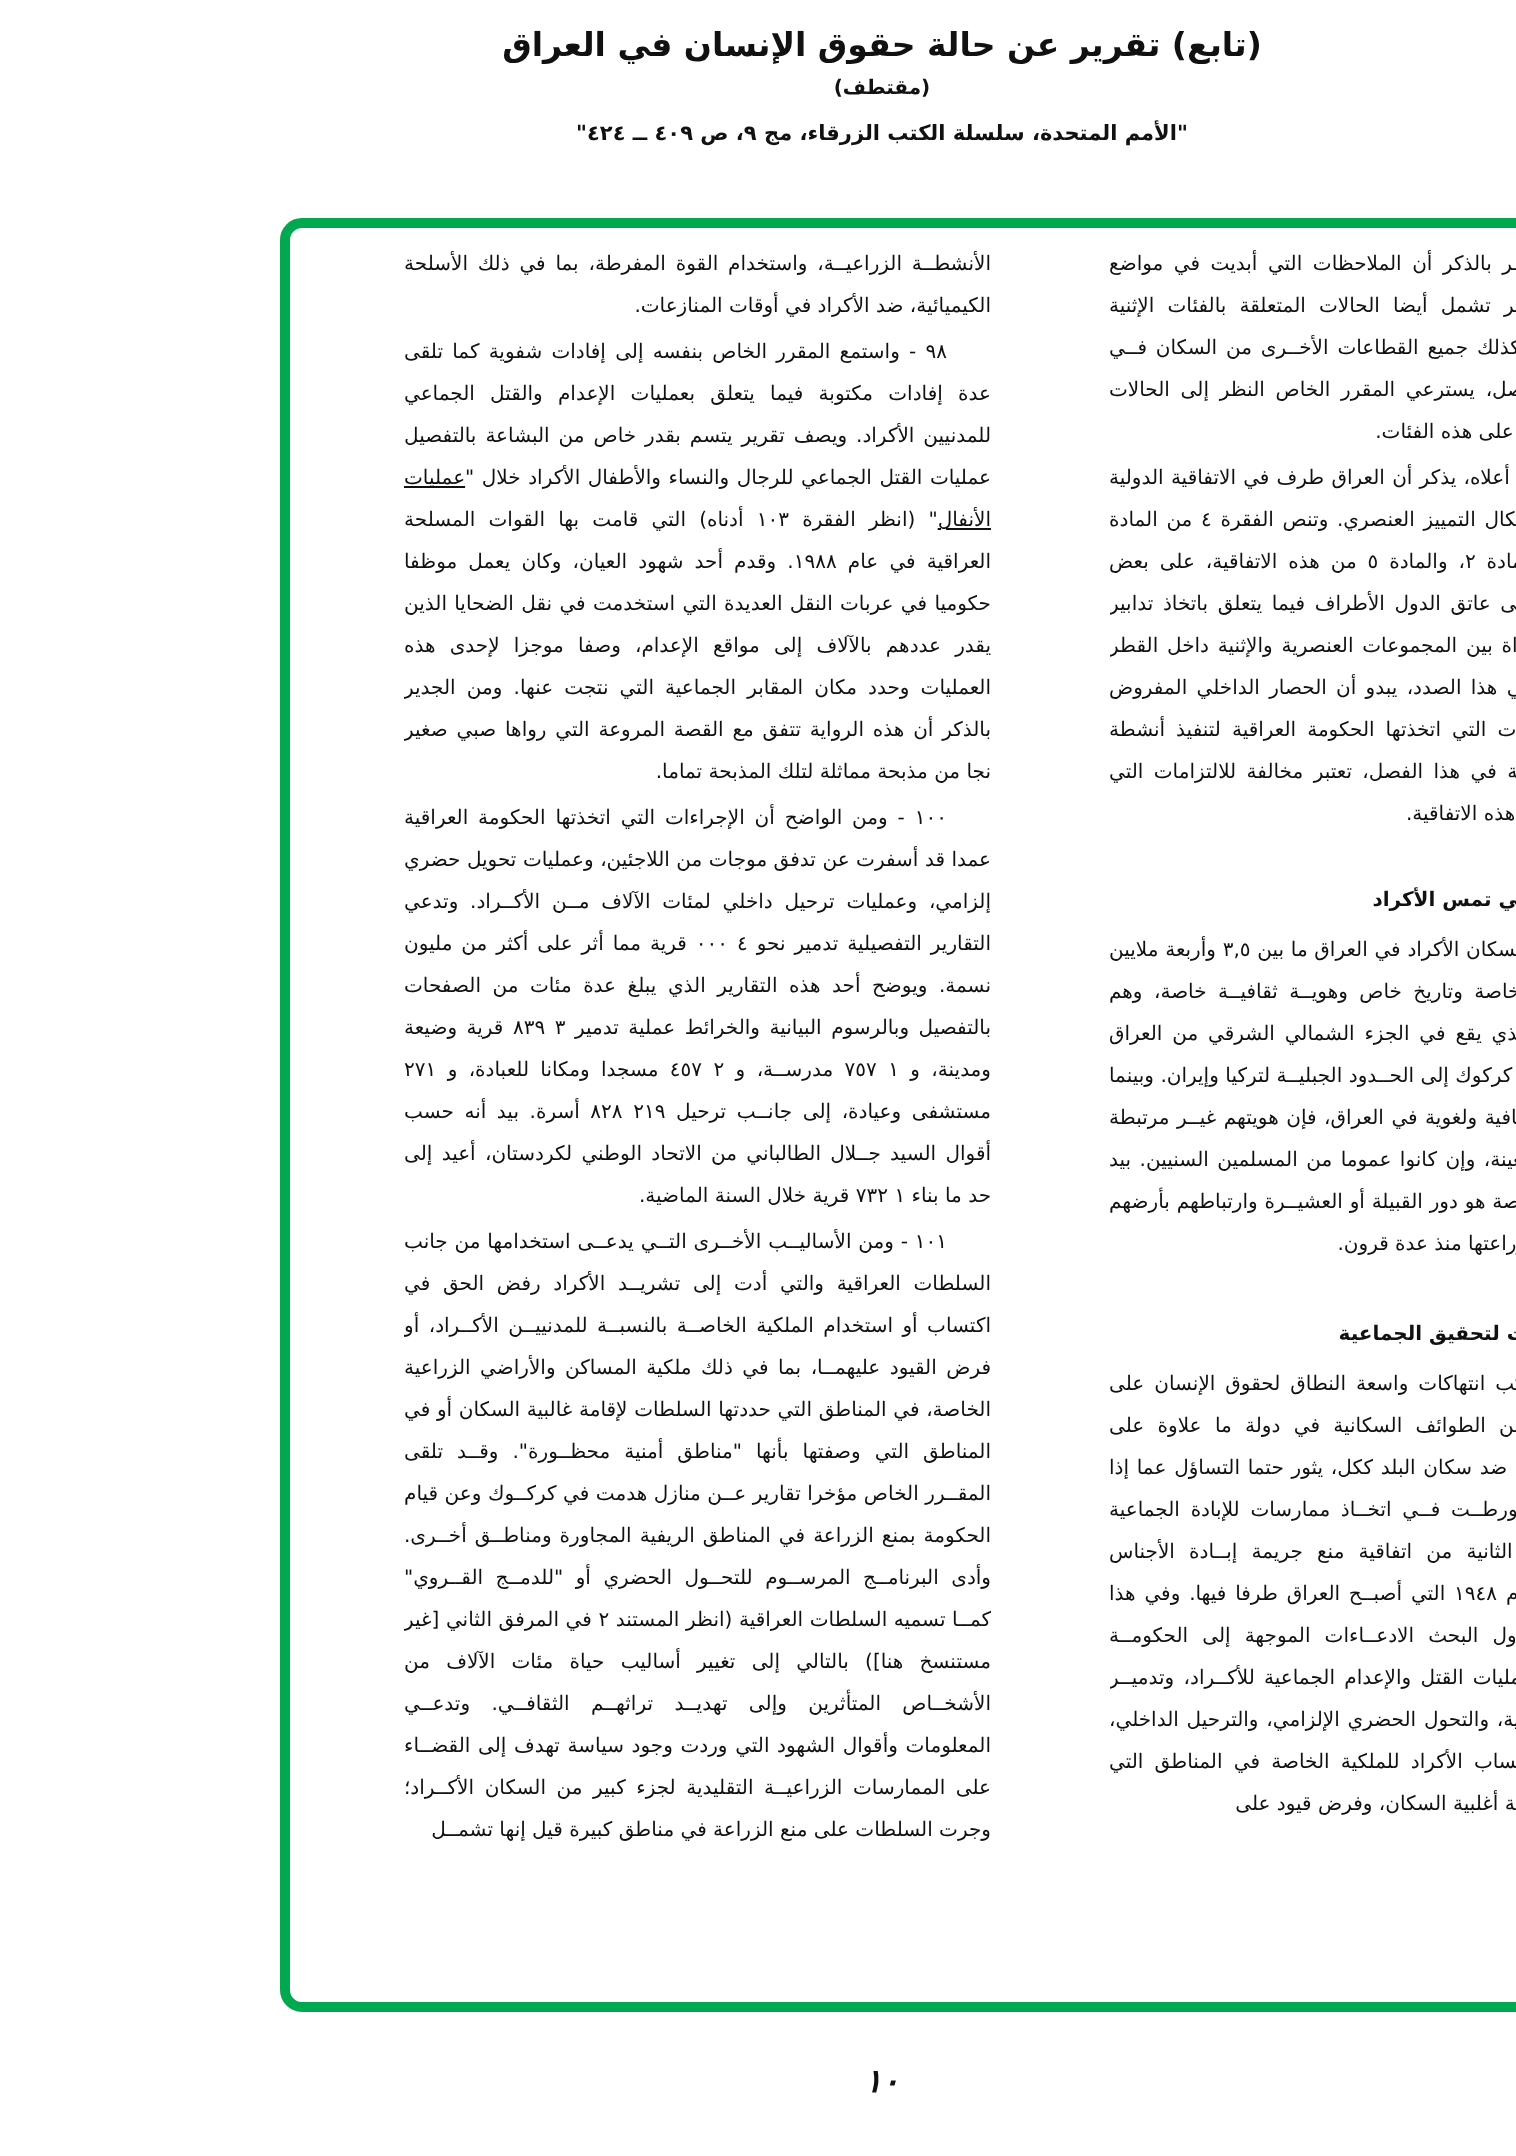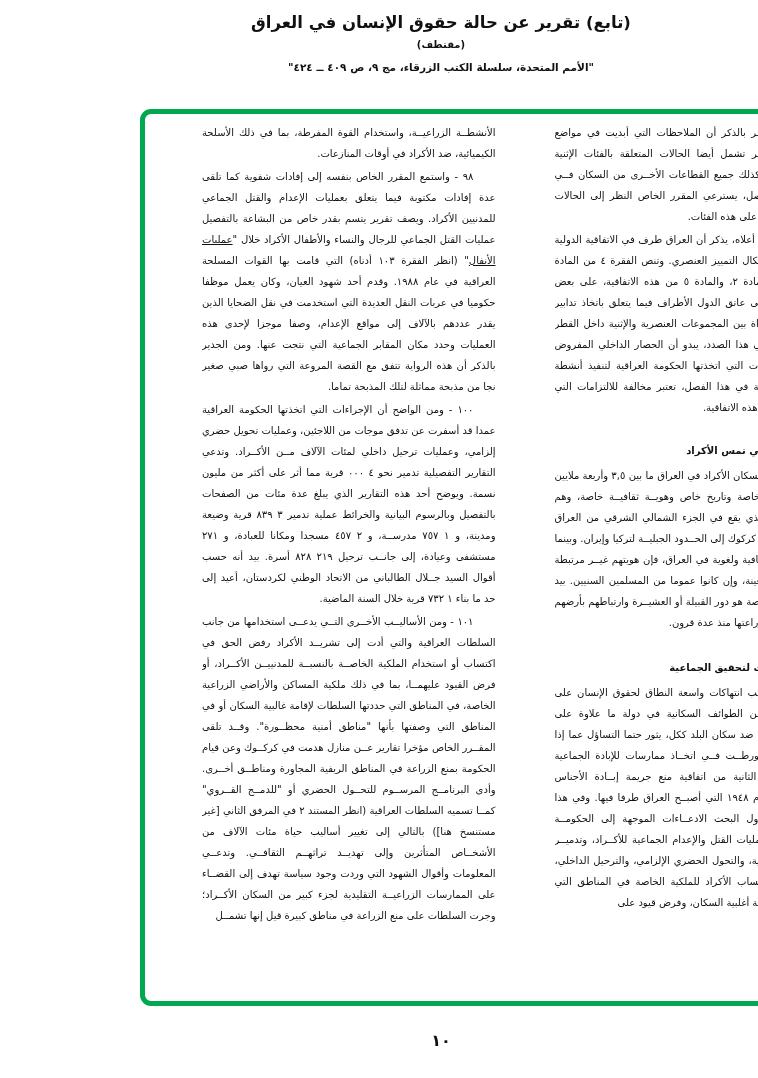--- a/index.html
+++ b/index.html
@@ -52,20 +52,21 @@
 
   .u { text-decoration: underline; }
 
   .page-number {
     position: absolute;
     top: 1031px; left: 0;
     width: 100%;
     text-align: center;
     font-size: 16px;
     font-weight: bold;
+    font-style: italic;
   }
 </style>
 </head>
 <body>
 
 <div class="page">
 
   <div class="header">
     <div class="title1">(تابع) تقرير عن حالة حقوق الإنسان في العراق</div>
     <div class="title2">(مقتطف)</div>

